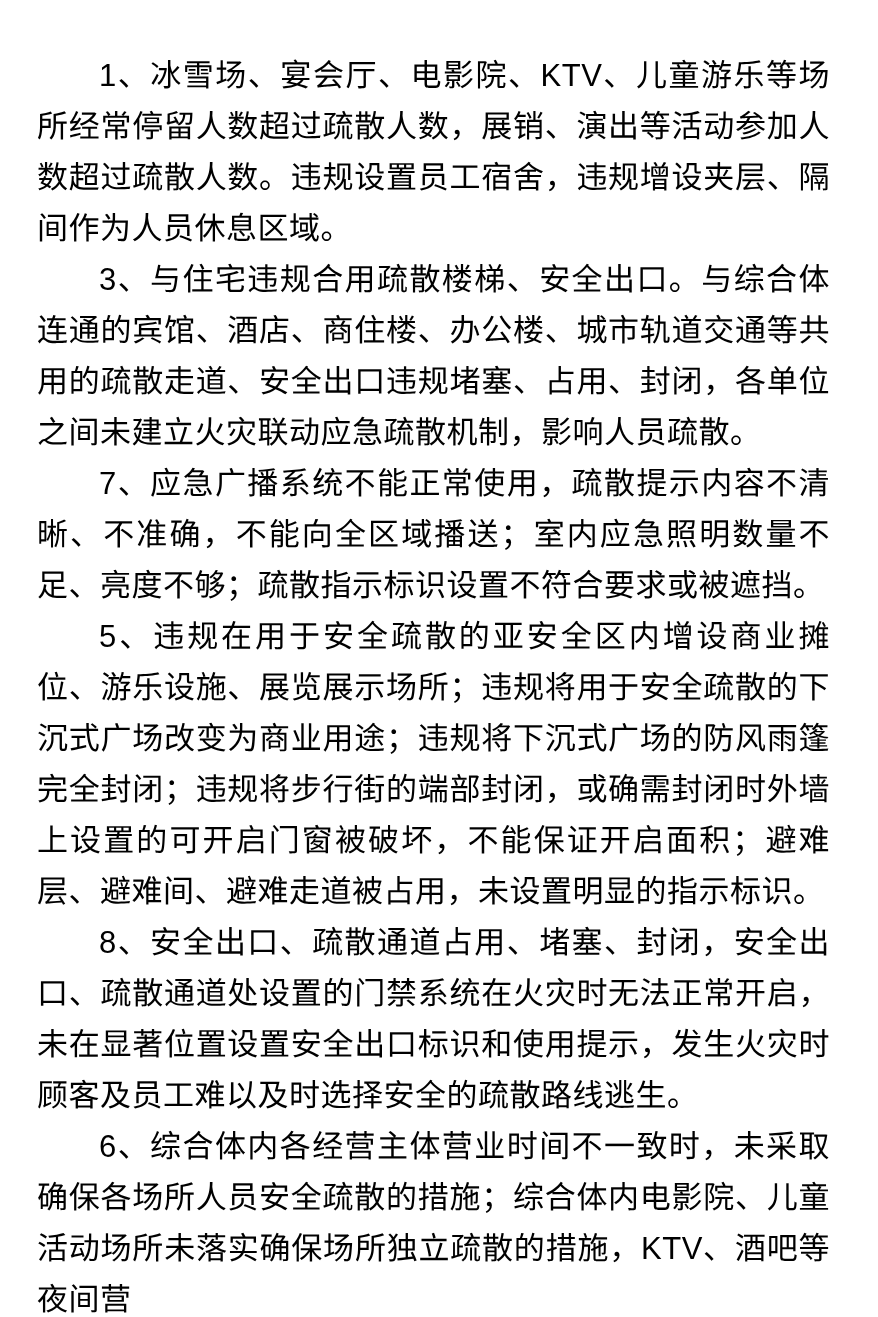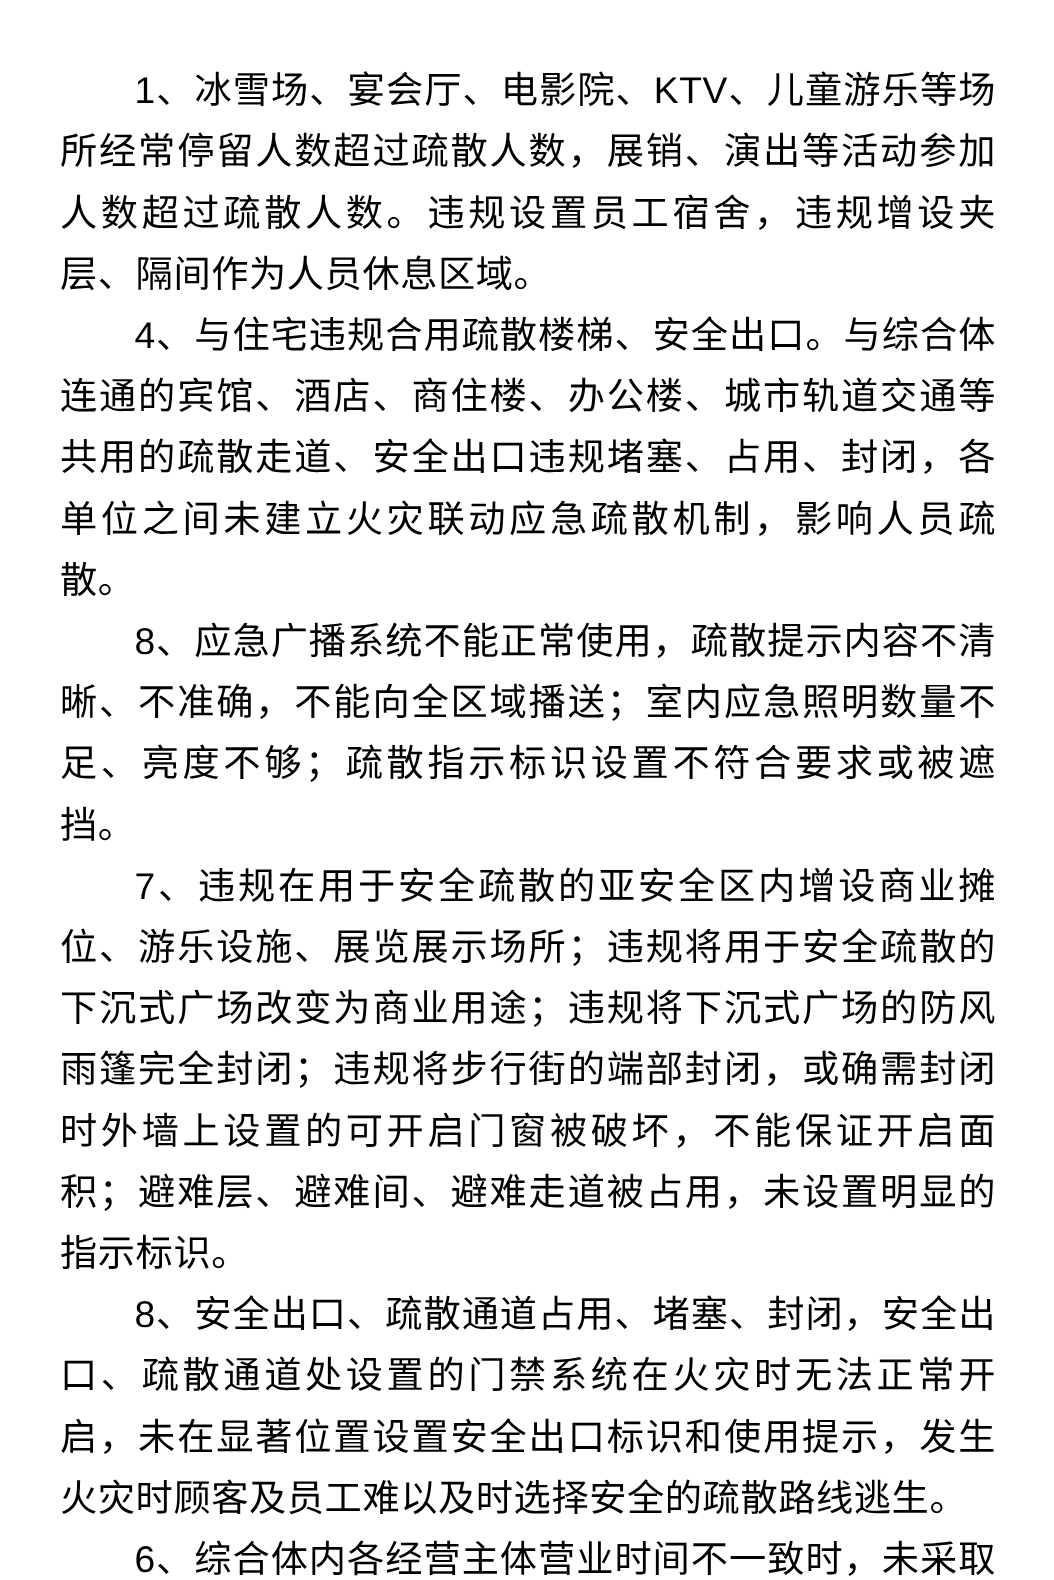--- a/index.html
+++ b/index.html
@@ -9,39 +9,39 @@
   }
   .page {
     position: relative;
     width: 878px;
     height: 1317px;
     margin: 0 auto;
     background: #ffffff;
     color: #000000;
     overflow: hidden;
     box-sizing: border-box;
-    padding: 50px 48px 0 50px;
+    padding: 50px 48px 0 37px;
     font-family: "Liberation Sans", "DejaVu Sans", sans-serif;
   }
   .doc-body p {
     margin: 0;
     font-size: 31px;
     line-height: 51px;
     text-align: justify;
     text-justify: inter-ideograph;
     text-indent: 2em;
     letter-spacing: 0.5px;
     word-break: break-all;
   }
 </style>
 </head>
 <body>
 
 <div class="page">
   <div class="doc-body">
     <p>1、冰雪场、宴会厅、电影院、KTV、儿童游乐等场所经常停留人数超过疏散人数，展销、演出等活动参加人数超过疏散人数。违规设置员工宿舍，违规增设夹层、隔间作为人员休息区域。</p>
-    <p>4、与住宅违规合用疏散楼梯、安全出口。与综合体连通的宾馆、酒店、商住楼、办公楼、城市轨道交通等共用的疏散走道、安全出口违规堵塞、占用、封闭，各单位之间未建立火灾联动应急疏散机制，影响人员疏散。</p>
-    <p>8、应急广播系统不能正常使用，疏散提示内容不清晰、不准确，不能向全区域播送；室内应急照明数量不足、亮度不够；疏散指示标识设置不符合要求或被遮挡。</p>
-    <p>7、违规在用于安全疏散的亚安全区内增设商业摊位、游乐设施、展览展示场所；违规将用于安全疏散的下沉式广场改变为商业用途；违规将下沉式广场的防风雨篷完全封闭；违规将步行街的端部封闭，或确需封闭时外墙上设置的可开启门窗被破坏，不能保证开启面积；避难层、避难间、避难走道被占用，未设置明显的指示标识。</p>
+    <p>3、与住宅违规合用疏散楼梯、安全出口。与综合体连通的宾馆、酒店、商住楼、办公楼、城市轨道交通等共用的疏散走道、安全出口违规堵塞、占用、封闭，各单位之间未建立火灾联动应急疏散机制，影响人员疏散。</p>
+    <p>7、应急广播系统不能正常使用，疏散提示内容不清晰、不准确，不能向全区域播送；室内应急照明数量不足、亮度不够；疏散指示标识设置不符合要求或被遮挡。</p>
+    <p>5、违规在用于安全疏散的亚安全区内增设商业摊位、游乐设施、展览展示场所；违规将用于安全疏散的下沉式广场改变为商业用途；违规将下沉式广场的防风雨篷完全封闭；违规将步行街的端部封闭，或确需封闭时外墙上设置的可开启门窗被破坏，不能保证开启面积；避难层、避难间、避难走道被占用，未设置明显的指示标识。</p>
     <p>8、安全出口、疏散通道占用、堵塞、封闭，安全出口、疏散通道处设置的门禁系统在火灾时无法正常开启，未在显著位置设置安全出口标识和使用提示，发生火灾时顾客及员工难以及时选择安全的疏散路线逃生。</p>
     <p>6、综合体内各经营主体营业时间不一致时，未采取确保各场所人员安全疏散的措施；综合体内电影院、儿童活动场所未落实确保场所独立疏散的措施，KTV、酒吧等夜间营</p>
   </div>
 </div>
 
 </body></html>

